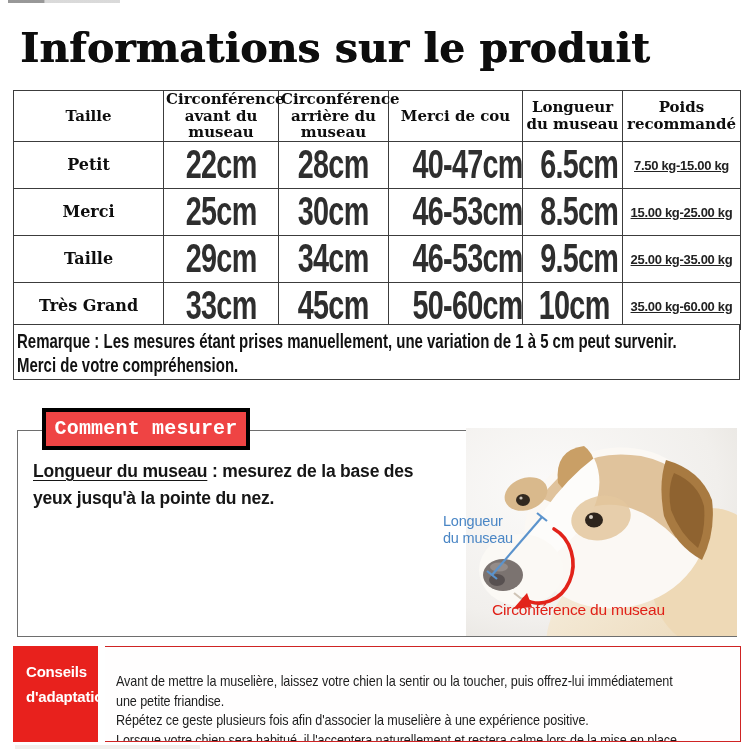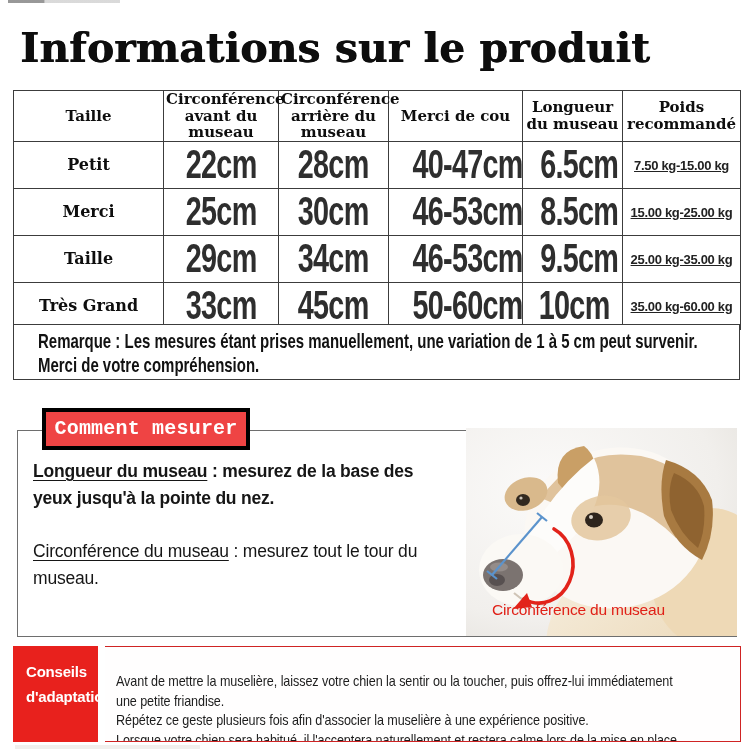--- a/index.html
+++ b/index.html
@@ -23,21 +23,21 @@
   .size-table th, .size-table td { border:1.6px solid #3c3c3c; text-align:center; vertical-align:middle; padding:0 2px; }
   .size-table th { height:47px; font-family:"DejaVu Serif", serif; font-size:15px; font-weight:bold; line-height:1.1; color:#0e0e0e; }
   .size-table td { height:47px; }
   .cell-size { font-family:"DejaVu Serif", serif; font-weight:bold; font-size:16px; color:#0e0e0e;text-align:center; }
   .cond-big { display:inline-block; font-weight:bold; font-size:40px; color:#2e2e2e;
     transform:scaleX(0.72); transform-origin:center; white-space:nowrap; letter-spacing:-1px; }
   .cell-weight { font-weight:bold; font-size:13px; color:#222; letter-spacing:-0.3px; white-space:nowrap;text-decoration:underline; }
 
   
   .remark-box { position:absolute; left:13px; top:324px; width:727px; height:56px;
-    border:1.6px solid #3c3c3c; background:#fff; padding:4px 7px 0 24px; overflow:hidden; }
+    border:1.6px solid #3c3c3c; background:#fff; padding:4px 7px 0 3px; overflow:hidden; }
   .remark-line { font-weight:bold; font-size:20.5px; line-height:24px; color:#121212;
     transform:scaleX(0.73); transform-origin:left center; white-space:nowrap; letter-spacing:0px; }
 
   
   .measure-box { position:absolute; left:17px; top:430px; width:720px; height:207px;
     border:1px solid #6e6e6e; background:#fff; }
   .measure-badge { position:absolute; left:42px; top:408px; width:208px; height:42px;
     background:#ef4444; border:4px solid #000; color:#fff; font-weight:bold; font-size:20px;
     text-align:center; line-height:33px; letter-spacing:0.2px;font-family:Liberation Mono, monospace; }
   .measure-p { position:absolute; width:420px; font-size:17.5px; line-height:27px; color:#161616; letter-spacing:-0.2px; }
@@ -128,21 +128,20 @@
   <div class="remark-box">
     <div class="remark-line">Remarque : Les mesures étant prises manuellement, une variation de 1 à 5 cm peut survenir.</div>
     <div class="remark-line">Merci de votre compréhension.</div>
   </div>
 
   <div class="measure-box"></div>
   <div class="measure-badge">Comment mesurer</div>
 
   <p class="measure-p measure-p1"><span class="term">Longueur du museau</span><span> : mesurez de la base des yeux jusqu'à la pointe du nez.</span></p>
 
-  <p class="measure-p measure-p2"><span class="term">Circonférence du museau</span><span> : mesurez tout le tour du museau.</span></p>
 
   <div class="dog-photo">
     <svg width="271" height="208" viewBox="0 0 271 208" xmlns="http://www.w3.org/2000/svg">
       <defs>
         <radialGradient id="bgv" cx="30%" cy="30%" r="90%">
           <stop offset="0%" stop-color="#fbfaf9"></stop>
           <stop offset="70%" stop-color="#f1efec"></stop>
           <stop offset="100%" stop-color="#e5e2dd"></stop>
         </radialGradient>
         <linearGradient id="furBody" x1="0" y1="0" x2="1" y2="1">
@@ -190,20 +189,24 @@
       </g>
 
       <g>
         <line x1="76" y1="89" x2="26" y2="147" stroke="#5b93cc" stroke-width="2.2"></line>
         <line x1="71" y1="85" x2="81" y2="93" stroke="#5b93cc" stroke-width="2.2"></line>
         <line x1="21" y1="143" x2="31" y2="151" stroke="#5b93cc" stroke-width="2.2"></line>
       </g>
     </svg>
   </div>
 
+  <div class="photo-label-length">
+    <div>Longueur</div>
+    <div>du museau</div>
+  </div>
   <div class="photo-label-circ">Circonférence du museau</div>
 
   <div class="tips-red">
     <div class="t-line">Conseils</div>
     <div class="t-line">d'adaptation</div>
   </div>
   <div class="tips-white">
     <div class="tip-line">Avant de mettre la muselière, laissez votre chien la sentir ou la toucher, puis offrez-lui immédiatement</div>
     <div class="tip-line">une petite friandise.</div>
     <div class="tip-line">Répétez ce geste plusieurs fois afin d'associer la muselière à une expérience positive.</div>

